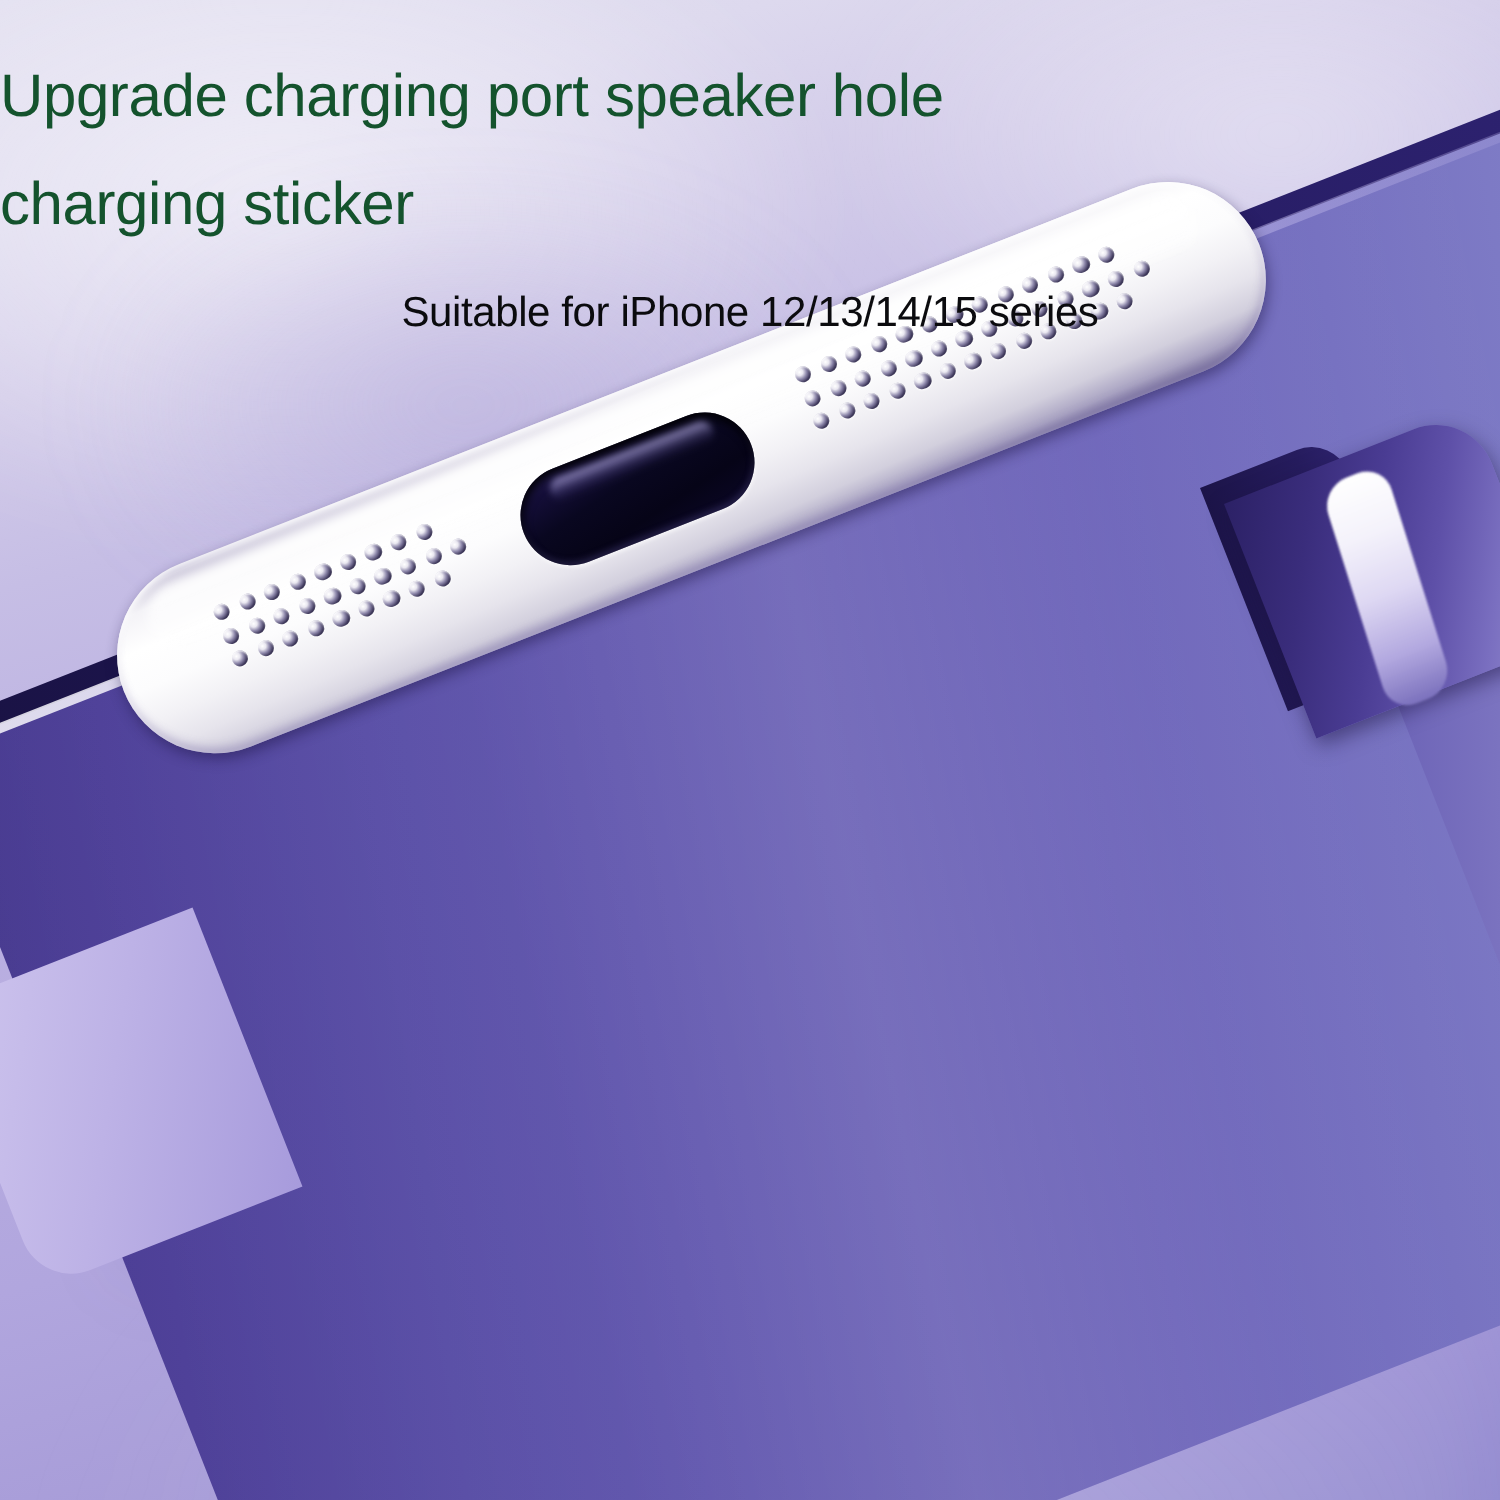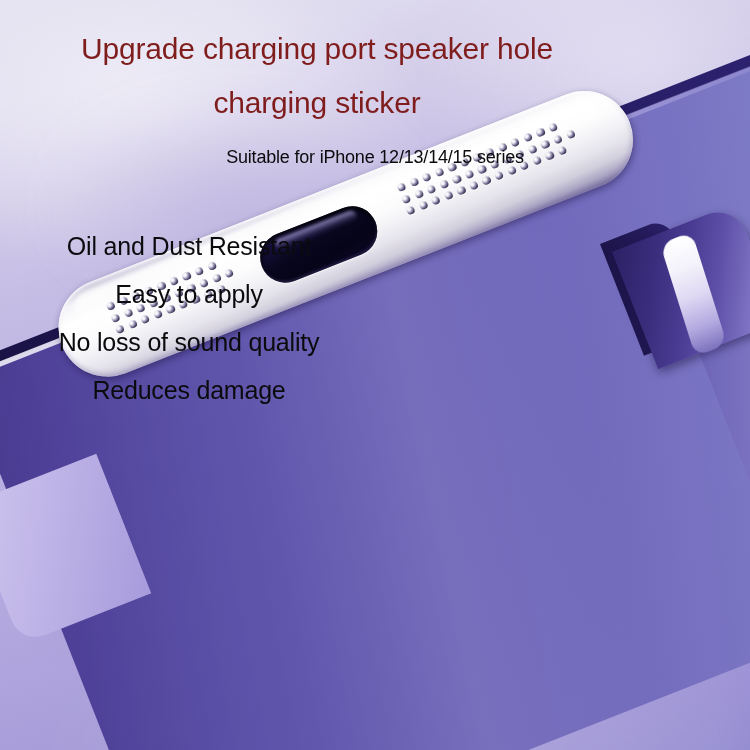--- a/index.html
+++ b/index.html
@@ -67,35 +67,35 @@
         rgba(255,255,255,0.22) 0%,
         rgba(255,255,255,0) 66%);
     filter:blur(26px);
   }
 
   
   .headline {
     position:absolute;
     left:0; top:22px;
     width:634px;
-    text-align:center;
-    color:#7f1d1d;
+    text-align:left;
+    color:#14532d;
     font-size:30px;
     line-height:54px;
     letter-spacing:-0.2px;
     font-weight:400;
     white-space:nowrap;
   }
   .subtitle {
     position:absolute;
     left:0; top:140px;
     width:750px;
     text-align:center;
     color:#0b0b0e;
-    font-size:18px;
+    font-size:21px;
     line-height:34px;
     letter-spacing:-0.2px;
     font-weight:400;
     white-space:nowrap;
   }
   .features {
     position:absolute;
     left:14px; top:222px;
     width:350px;
     text-align:center;
@@ -465,20 +465,14 @@
 
   </div>
 
   <div class="headline">
     <div>Upgrade charging port speaker hole</div>
     <div>charging sticker</div>
   </div>
 
   <div class="subtitle">Suitable for iPhone 12/13/14/15 series</div>
 
-  <div class="features">
-    <div class="feat">Oil and Dust Resistant</div>
-    <div class="feat">Easy to apply</div>
-    <div class="feat">No loss of sound quality</div>
-    <div class="feat">Reduces damage</div>
-  </div>
 
 </div>
 
 </body></html>

